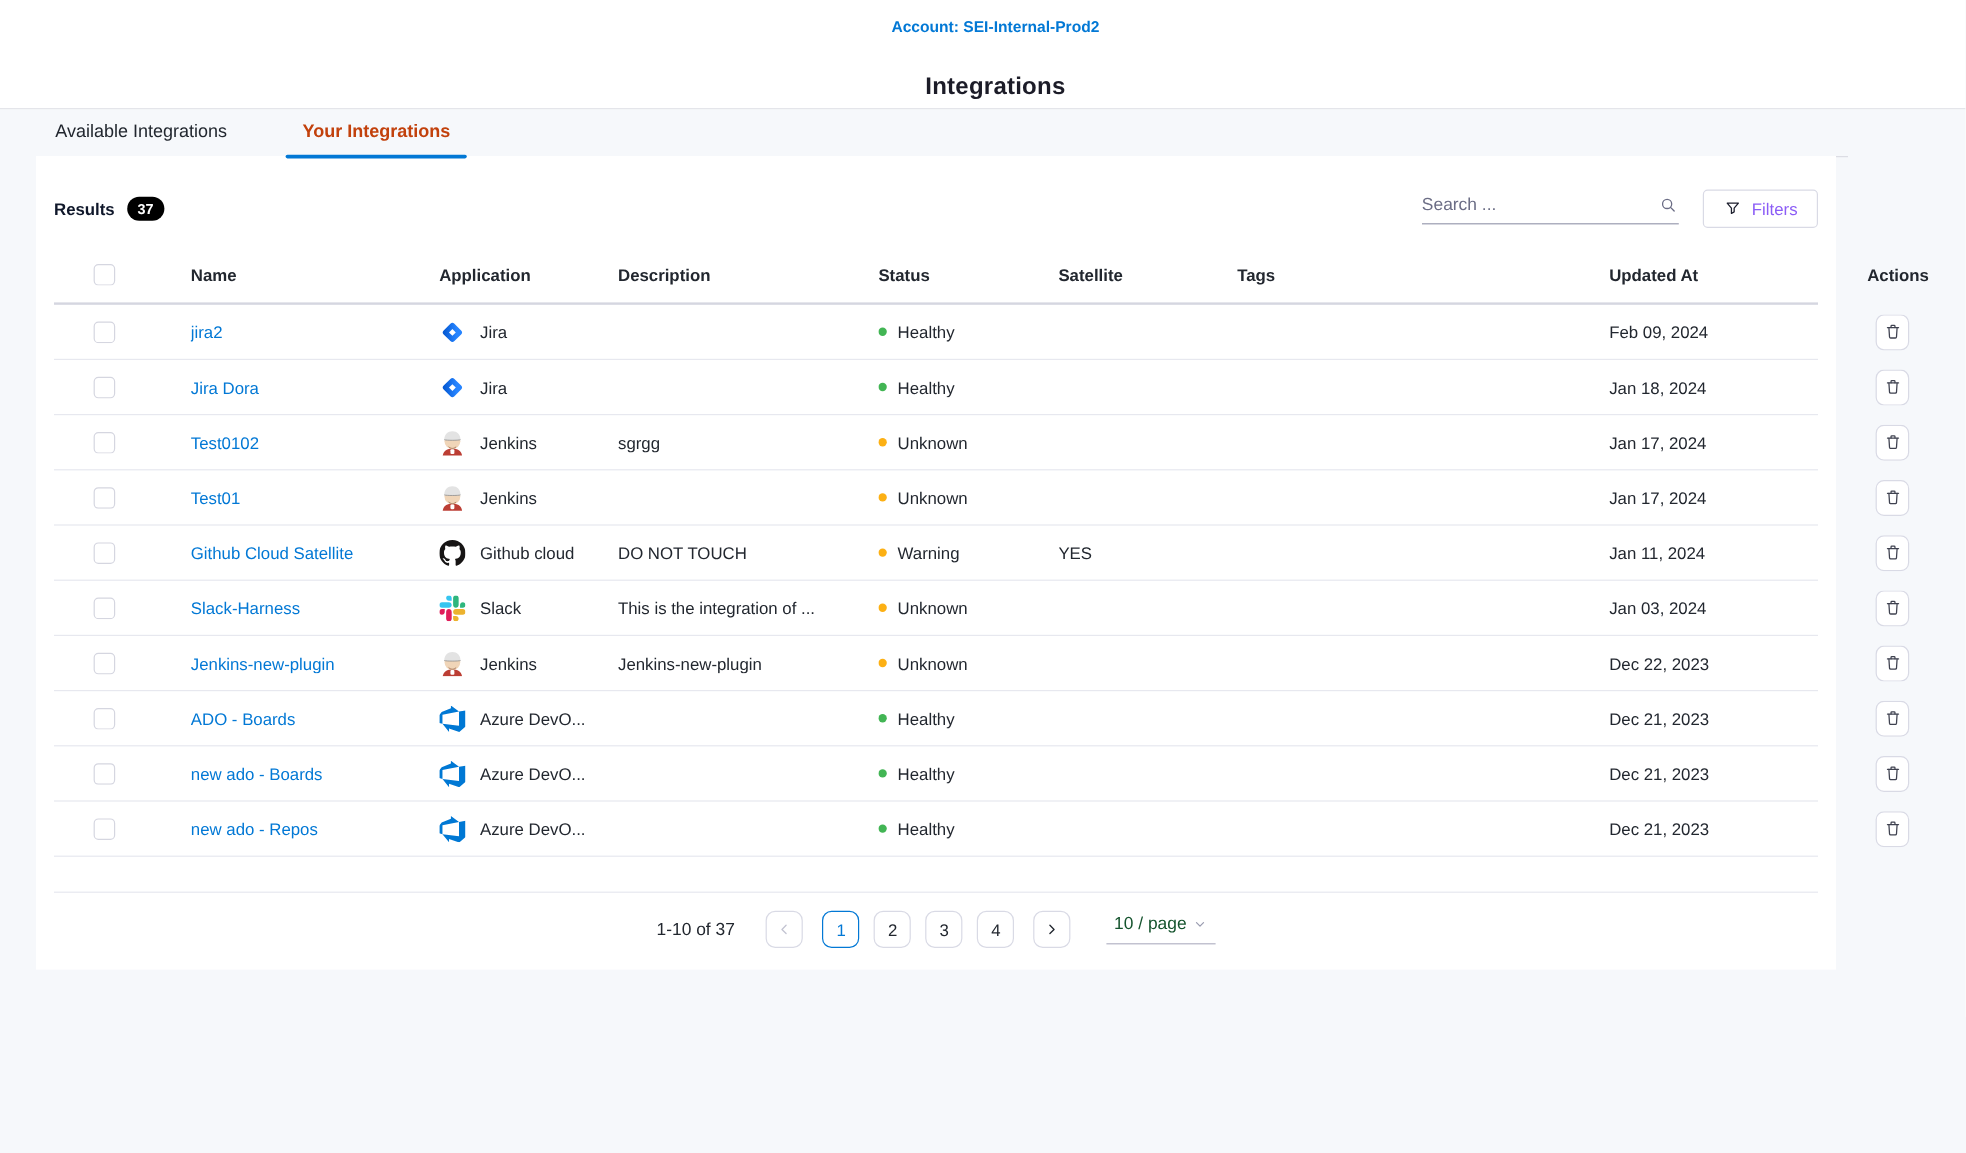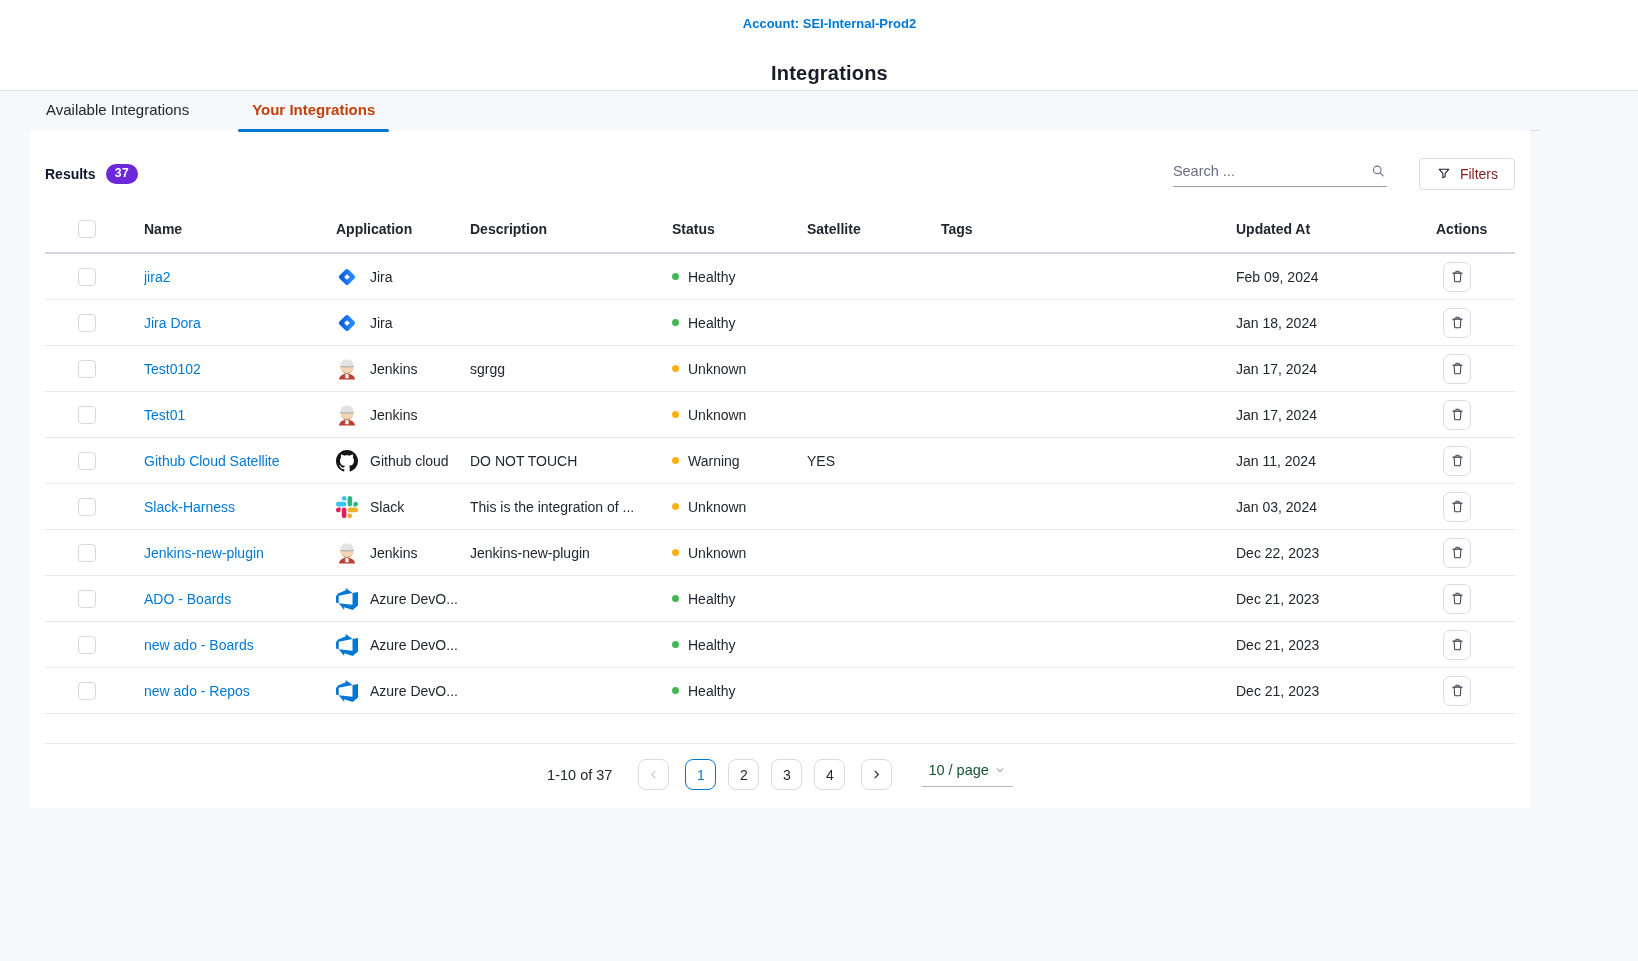--- a/index.html
+++ b/index.html
@@ -65,54 +65,55 @@
     height:678px;
     background:#fff;
     padding:28px 15px 0 15px;
   }
 
   
   .toolbar { display:flex; align-items:center; height:32px; }
   .results-wrap { display:flex; align-items:center; gap:10px; }
   .results-label { font-size:14px; font-weight:700; color:#0f172a;text-align:right; }
   .results-badge {
-    background:#6d28d9; color:#fff; font-size:12px; font-weight:700;
+    background:#000000; color:#fff; font-size:12px; font-weight:700;
     min-width:31px; height:20px; border-radius:10px;
     display:inline-flex; align-items:center; justify-content:center;
-    padding:0 9px; cursor:default;font-family:Liberation Mono, monospace;
-  }
-  .toolbar-right { margin-left:auto; display:flex; align-items:center; gap:32px; }
+    padding:0 9px; cursor:default;
+  }
+  .toolbar-right { margin-left:auto; display:flex; align-items:center; gap:20px; }
   .search-box {
     position:relative; width:214px;
     border-bottom:1px solid #9a9cb0;
     display:flex; align-items:center;
     padding-bottom:6px;
   }
   .search-input {
     border:none; outline:none; width:100%;
     font-size:14.5px; color:#22272f; background:transparent;
     font-family:"Liberation Sans", sans-serif;
   }
   .search-input::placeholder { color:#6b6d85; }
   .filters-btn {
     display:flex; align-items:center; gap:8px;
     border:1px solid #d9dae5; background:#fff; border-radius:4px;
     height:32px; padding:0 16px;
-    font-size:14px; color:#7f1d1d; font-family:"Liberation Sans", sans-serif;
+    font-size:14px; color:#8b5cf6; font-family:"Liberation Sans", sans-serif;
     cursor:pointer;
   }
 
   
   .table { margin-top:16px; }
   .tr {
     display:grid;
     grid-template-columns:99px 192px 134px 202px 135px 134px 295px 200px 79px;
     align-items:center;
     height:46px;
     border-bottom:1px solid #e7e8ef;
+    gap:15px;
   }
   .tr.head { height:48px; border-bottom:2px solid #d5d6e0; }
   .th { font-size:14px; font-weight:700; color:#22272f; }
   .td { font-size:14px; color:#22272f; white-space:nowrap; overflow:hidden; }
   .cell-check { padding-left:33px; }
   .checkbox {
     width:18px; height:18px; border:1.5px solid #d5d6e0; border-radius:4px;
     background:#fff; display:inline-block; cursor:pointer; vertical-align:middle;
   }
   .name-link { color:#0278d5; font-weight:500; text-decoration:none; cursor:pointer; font-size:14px; }

